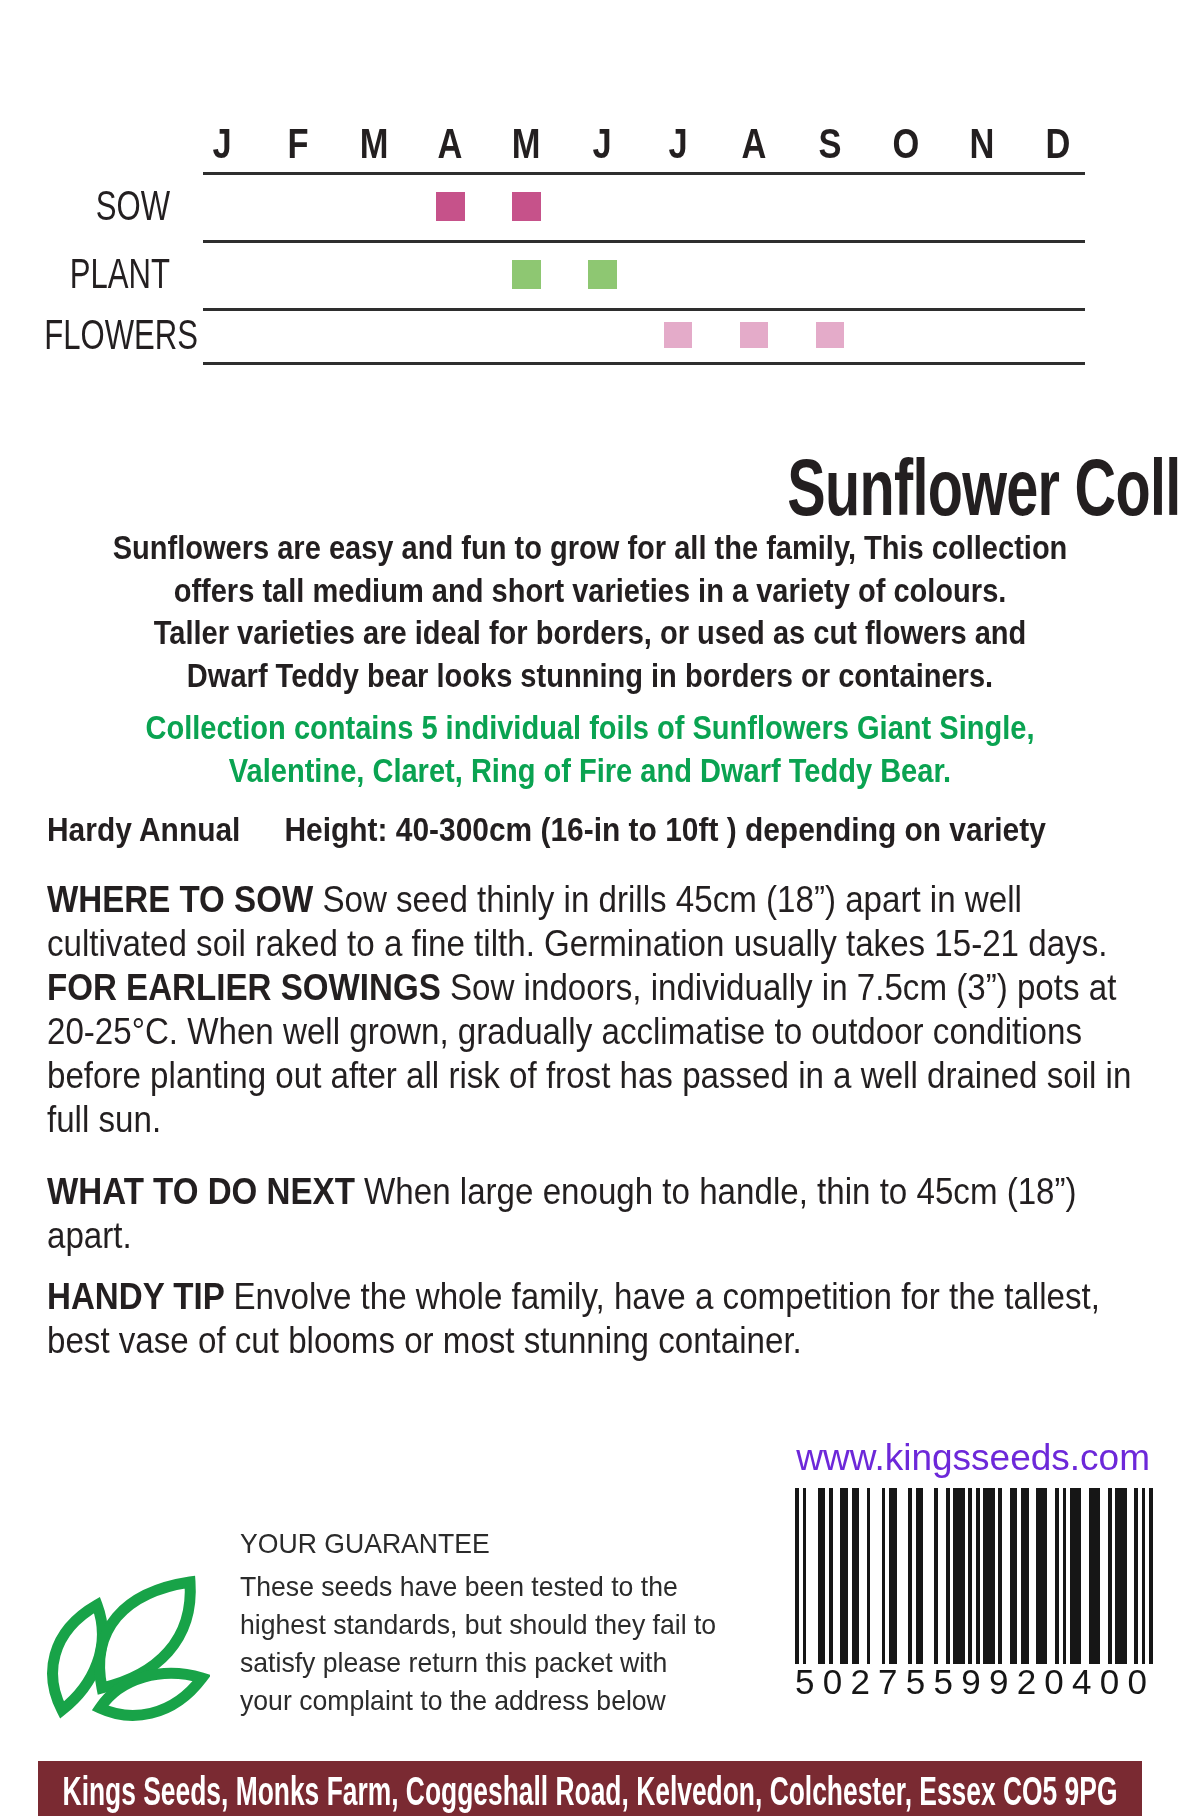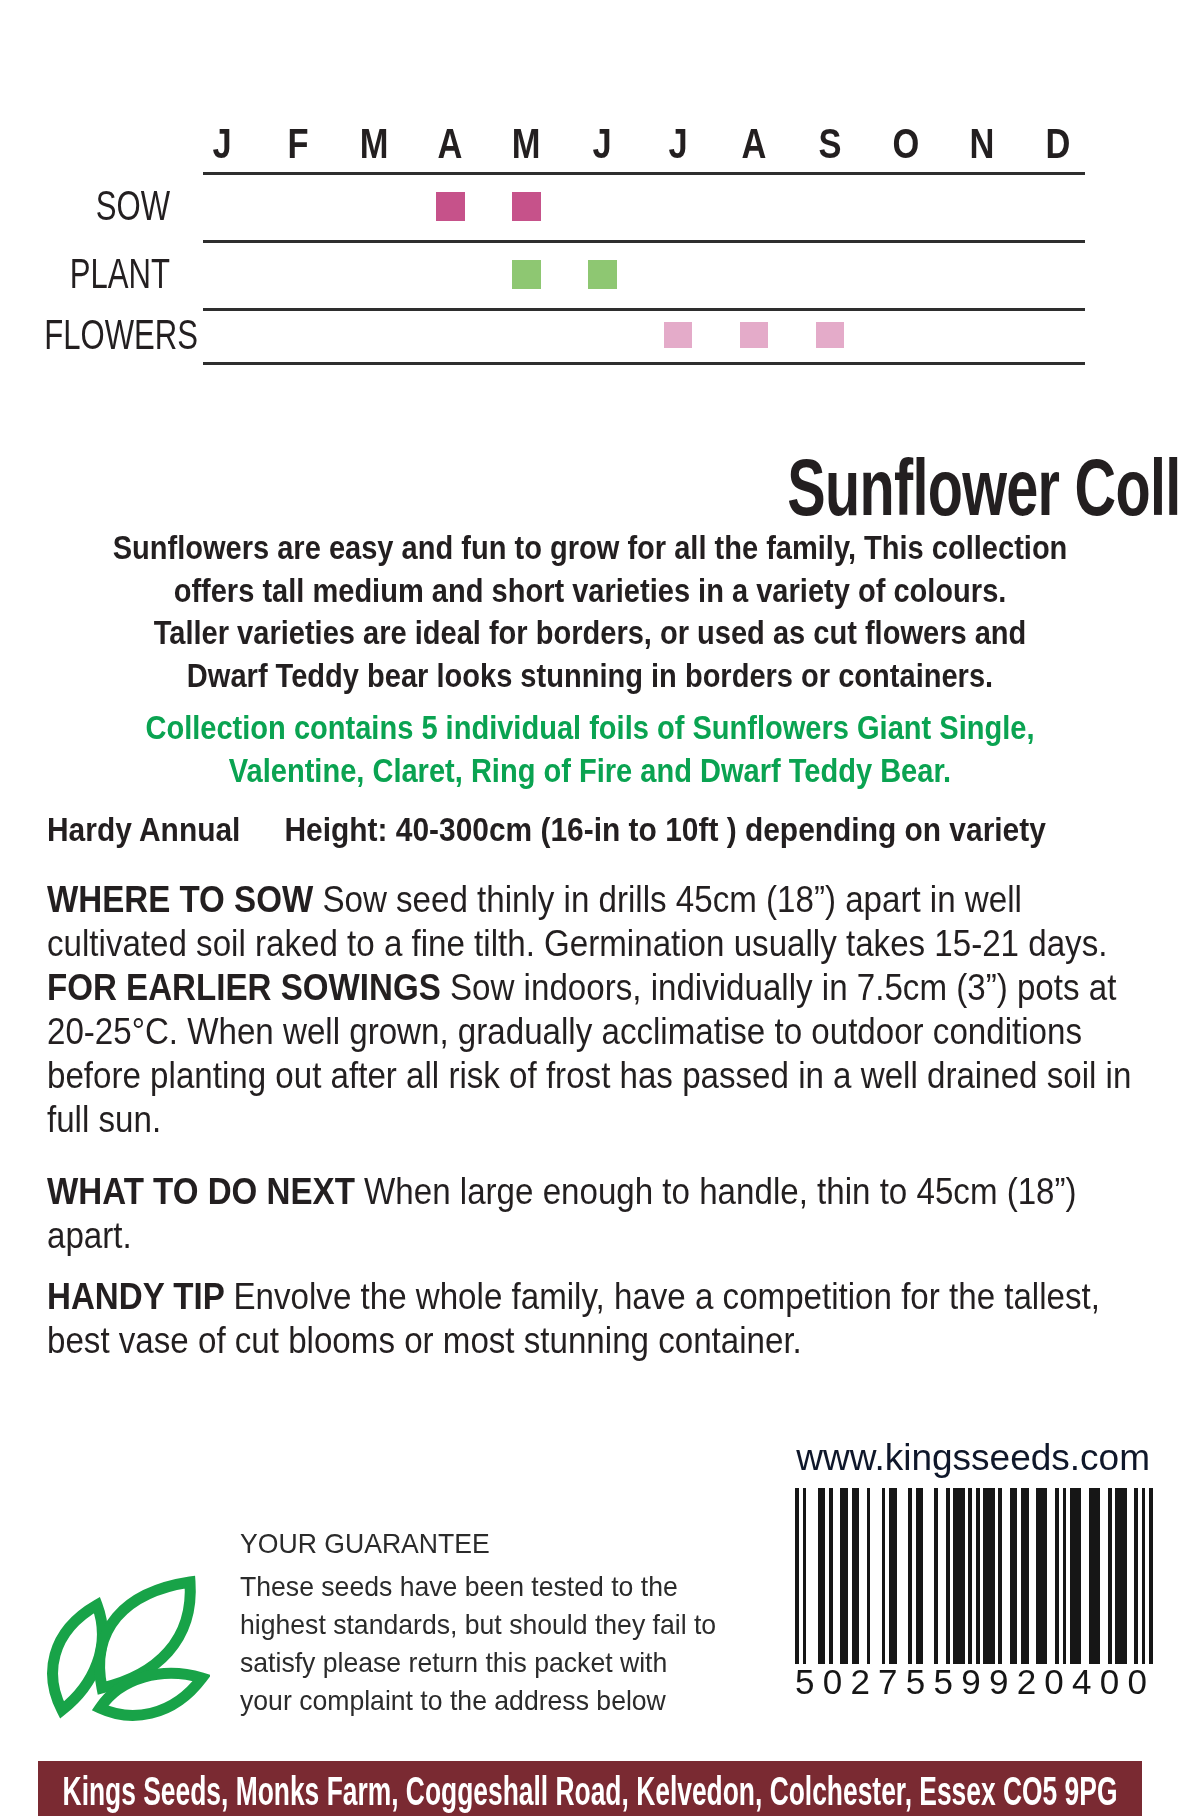--- a/index.html
+++ b/index.html
@@ -43,21 +43,21 @@
   .body-par {
     position:absolute; left:47px; width:1185px;
     font-size:36px; line-height:44px; font-weight:normal;
     transform:scaleX(.92); transform-origin:0 0;
   }
   .body-par b { font-weight:bold; }
 
   
   .website {
     position:absolute; right:30px; top:1438px; font-size:37px; line-height:40px;
-    color:#0f172a;
+    color:#6d28d9;
   }
   .barcode { position:absolute; left:795px; top:1488px; width:358px; height:176px; }
   .barcode-bar { position:absolute; top:0; height:176px; background:#161616; }
   .barcode-digits {
     position:absolute; left:795px; top:1662px; width:352px; height:40px;
     display:flex; justify-content:space-between; font-size:35px; line-height:40px;
     color:#161616;
   }
   .guar-head {
     position:absolute; left:240px; top:1528px; font-size:28px; line-height:32px;

